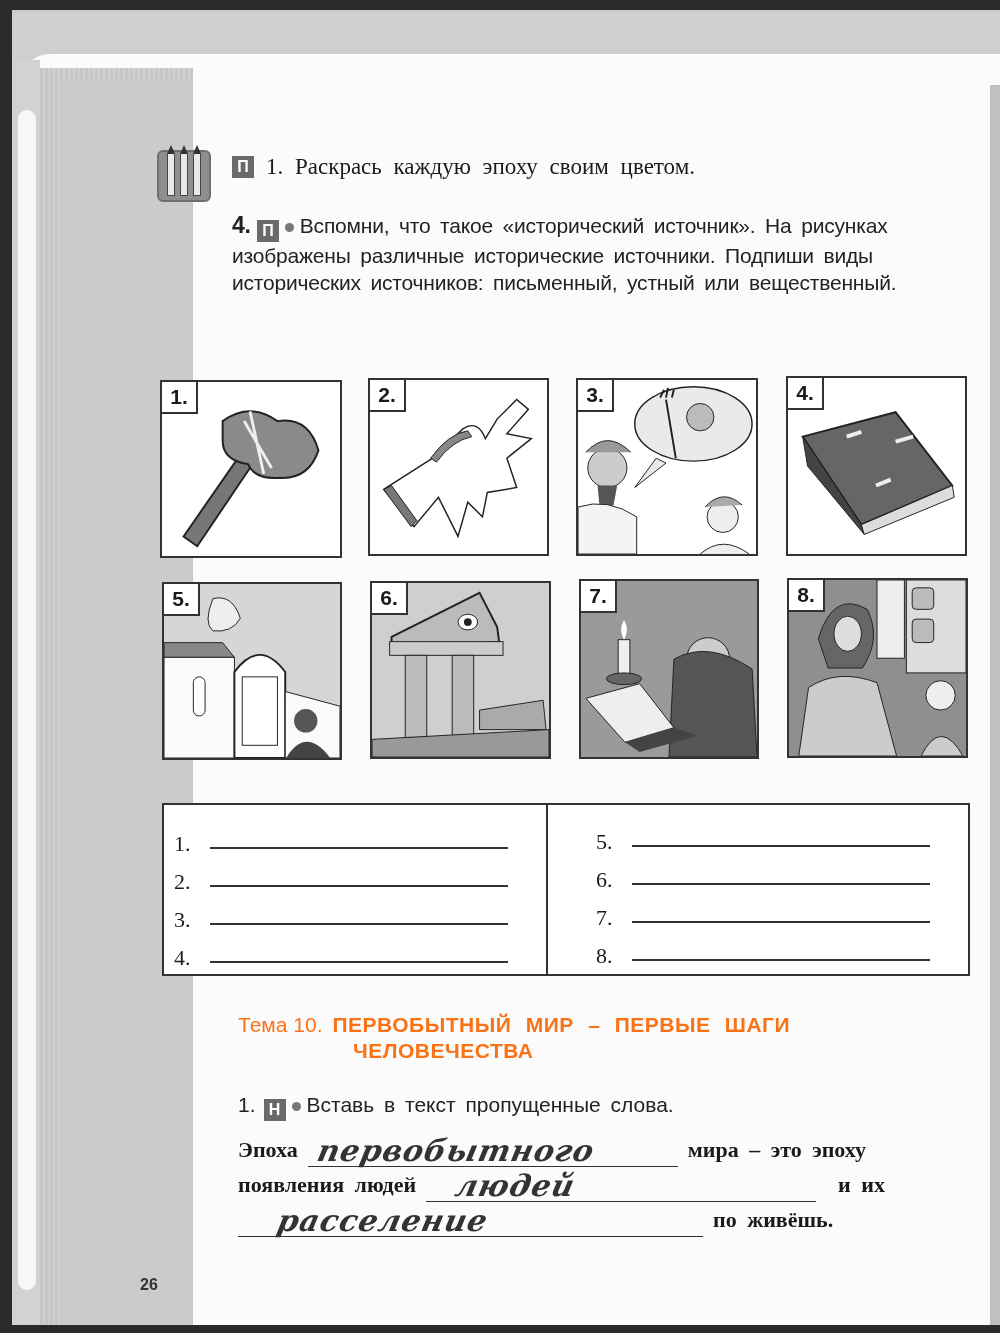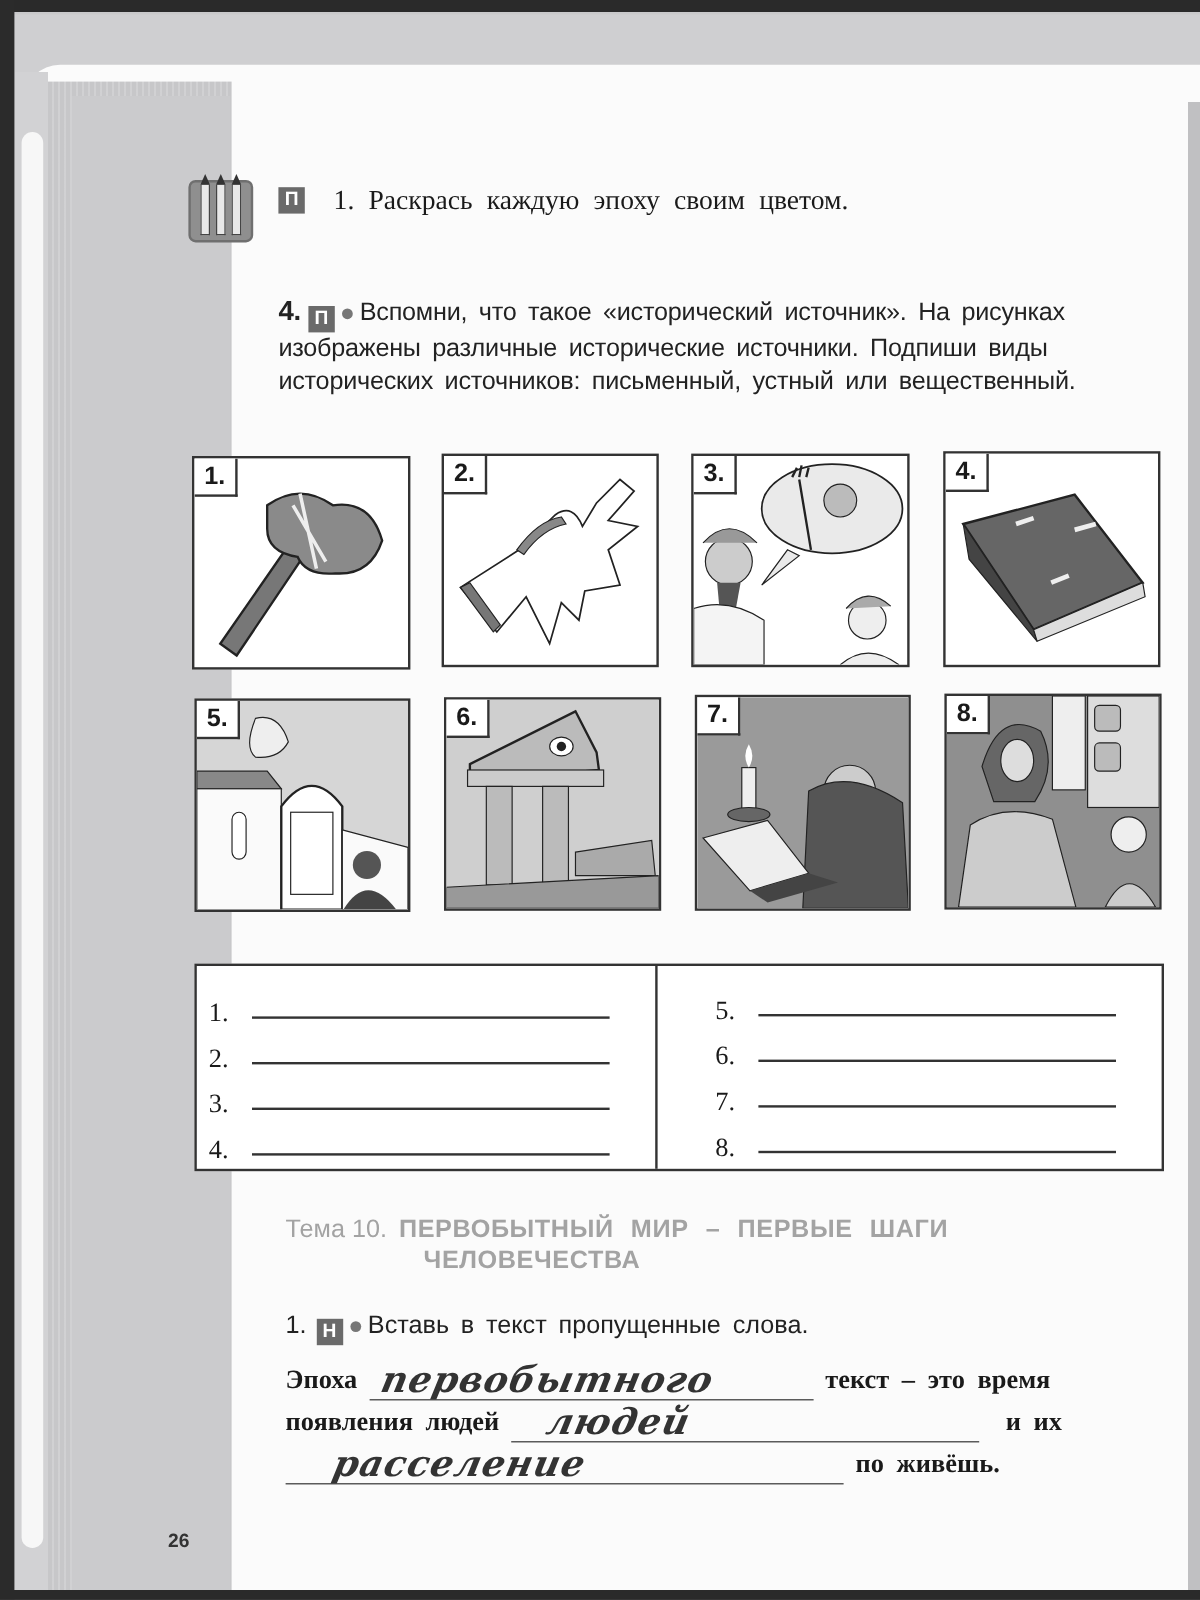--- a/index.html
+++ b/index.html
@@ -42,24 +42,24 @@
 
     .badge {
       display: inline-flex; align-items: center; justify-content: center;
       width: 22px; height: 22px; background: #6a6a6a; color: #fff;
       font-family: "Liberation Sans", sans-serif; font-weight: bold; font-size: 16px;
     }
     .dot { display: inline-block; width: 9px; height: 9px; border-radius: 50%; background: #777; vertical-align: middle; margin: 0 6px; }
 
     .task-top { position: absolute; left: 230px; top: 152px; font-size: 23px; line-height: 30px; word-spacing: 6px; }
     .task-top .badge { position: absolute; left: 2px; top: 4px; }
-    .task-top .lines { margin-left: 48px; }
+    .task-top .lines { margin-left: 36px; }
 
     .task4 {
-      position: absolute; left: 232px; top: 246px; width: 740px;
+      position: absolute; left: 232px; top: 212px; width: 740px;
       font-family: "Liberation Sans", sans-serif; font-size: 21px; line-height: 27px; color: #222;
       word-spacing: 4px; letter-spacing: -0.2px;
     }
     .task4 .num { font-weight: bold; font-size: 23px; margin-right: 6px; }
     .task4 .badge { vertical-align: -3px; }
 
     
     .pic {
       position: absolute; border: 2px solid #333; background: #fff; overflow: hidden;
     }
@@ -77,21 +77,21 @@
       border: 2px solid #333; background: #fff; display: flex;
     }
     .answers .col { flex: 1; padding: 14px 0 0 10px; }
     .answers .col + .col { border-left: 2px solid #333; padding-left: 48px; padding-top: 12px; }
     .answer-row { display: flex; align-items: flex-end; height: 38px; font-size: 22px; }
     .answer-row .n { width: 36px; }
     .answer-row .line { width: 298px; border-bottom: 2px solid #333; height: 1px; margin-bottom: 8px; }
 
     .topic {
       position: absolute; left: 238px; top: 1012px; width: 700px;
-      font-family: "Liberation Sans", sans-serif; color: #a3a3a3; font-size: 21px; line-height: 26px;
+      font-family: "Liberation Sans", sans-serif; color: #f97316; font-size: 21px; line-height: 26px;
     }
     .topic .pre { font-weight: normal; margin-right: 10px; }
     .topic .title { font-weight: bold; letter-spacing: 0.5px; word-spacing: 8px; }
     .topic .line2 { margin-left: 115px; font-weight: bold; letter-spacing: 0.5px; }
 
     .task1 {
       position: absolute; left: 238px; top: 1093px;
       font-family: "Liberation Sans", sans-serif; font-size: 21px; color: #222; word-spacing: 4px; text-align: right;
     }
     .task1 .badge { vertical-align: -3px; margin-left: 8px; }
@@ -300,21 +300,21 @@
 <div class="task1">
   <span>1.</span><span class="badge">Н</span><span class="dot"></span><span>Вставь в текст пропущенные слова.</span>
 </div>
 
 <div class="fill">
   <div class="fill-row">
     <span>Эпоха</span>
     <span class="blank" style="width:370px;">
       <span class="hand">первобытного</span>
     </span>
-    <span>текст – это время</span>
+    <span>мира – это эпоху</span>
   </div>
   <div class="fill-row">
     <span>появления людей</span>
     <span class="blank" style="width:390px;">
       <span class="hand" style="left:30px;">людей</span>
     </span>
     <span style="margin-left:12px;">и их</span>
   </div>
   <div class="fill-row">
     <span class="blank" style="width:465px;margin-left:0;">

